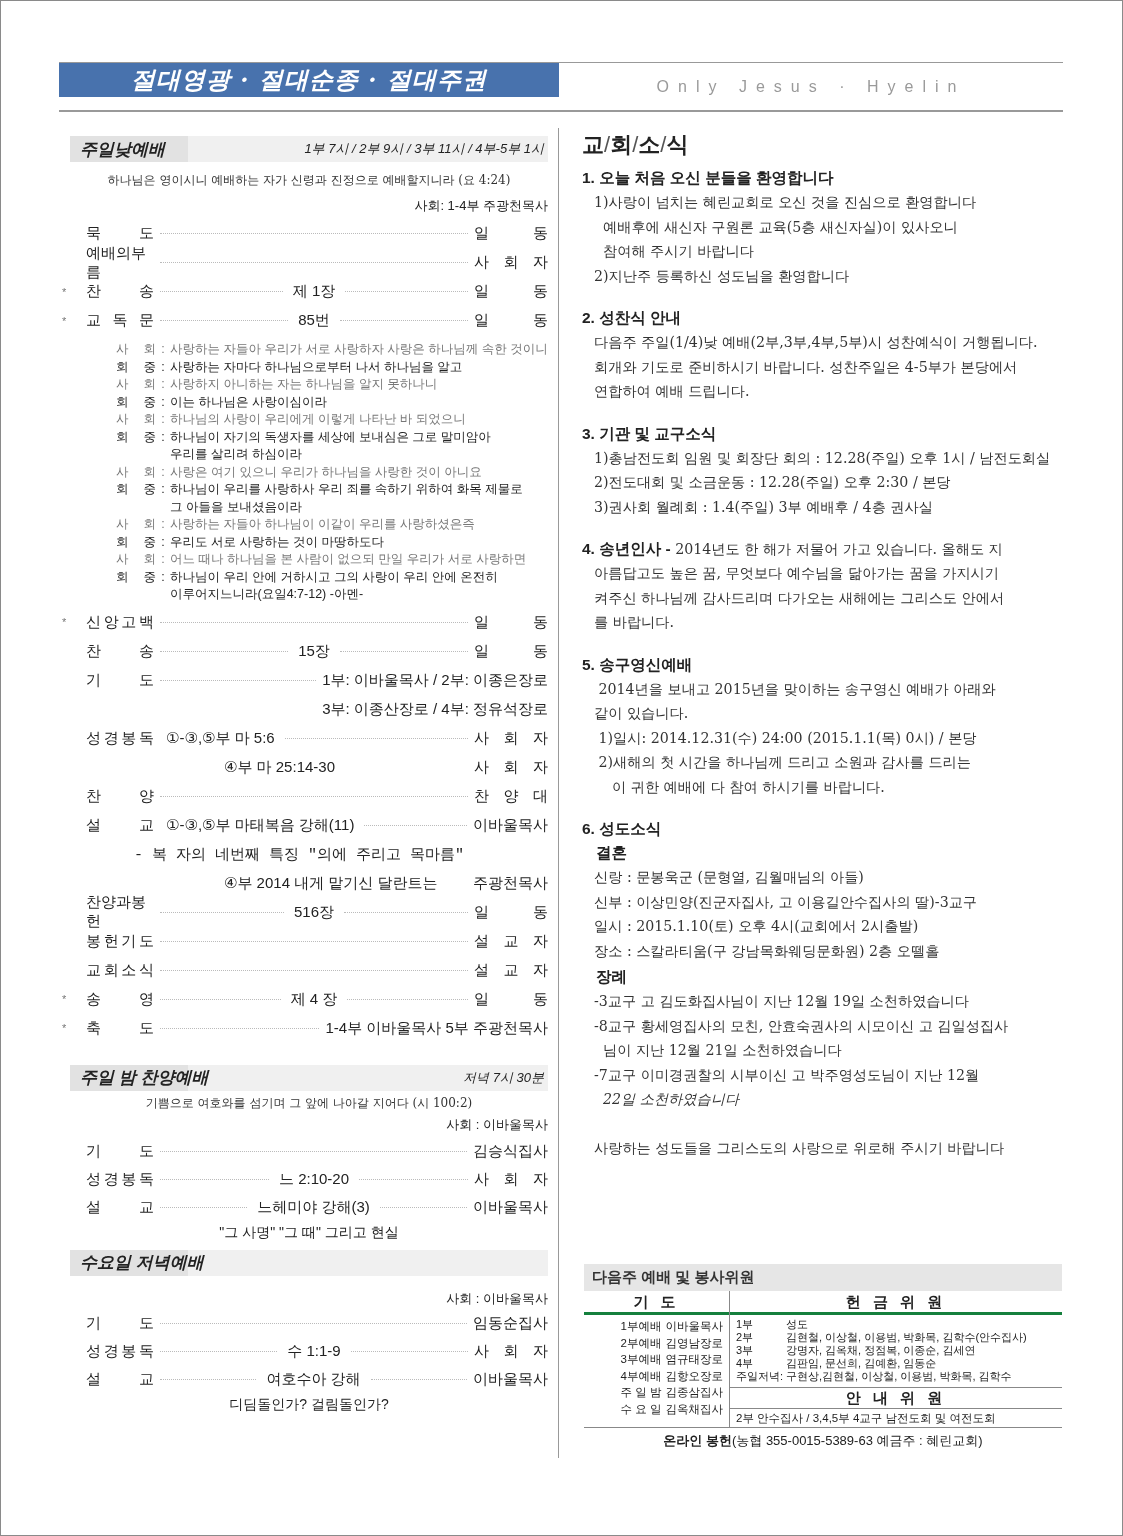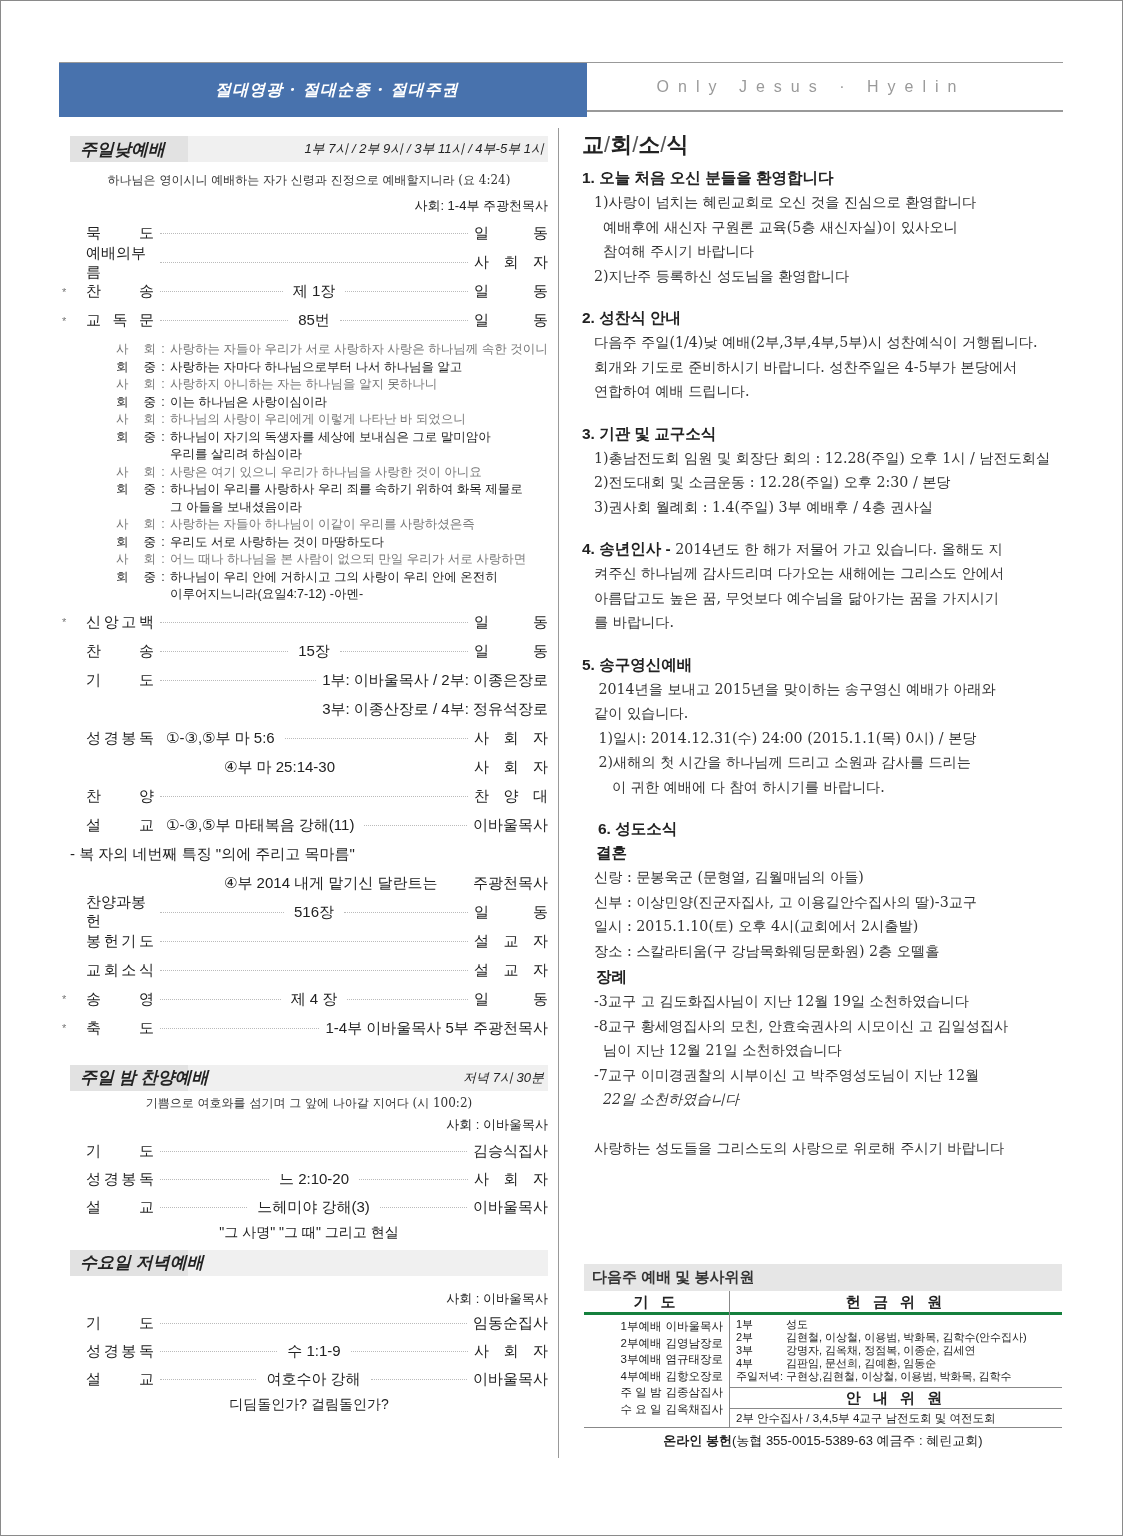--- a/index.html
+++ b/index.html
@@ -10,24 +10,24 @@
   }
   .page-border {
     position:absolute; left:0; top:0; width:1121px; height:1534px;
     border:1px solid #8a8a8a; pointer-events:none;
   }
   .header {
     position:absolute; left:59px; top:62px; width:1004px; height:47px;
     border-top:1px solid #999; border-bottom:2px solid #999;
   }
   .header-left {
-    position:absolute; left:0; top:0; width:500px; height:54px;
-    background:#4872ad; color:#fff; font-size:16px; font-weight:bold;
+    position:absolute; left:0; top:0; width:500px; height:34px;
+    background:#4872ad; color:#fff; font-size:24px; font-weight:bold;
     display:flex; align-items:center; justify-content:center; letter-spacing:1px;
-    font-family:"DejaVu Serif",serif; font-style:italic;padding-left:28px;
+    font-family:"DejaVu Serif",serif; font-style:italic;
   }
   .header-right {
     position:absolute; left:500px; top:0; width:504px; height:47px;
     display:flex; align-items:center; justify-content:center;
     color:#9a9a9a; font-size:16px; letter-spacing:9px;
   }
   .divider {
     position:absolute; left:558px; top:128px; width:1px; height:1330px; background:#999;
   }
   .left { position:absolute; left:70px; top:136px; width:478px; }
@@ -338,21 +338,21 @@
   </div>
   <div class="row">
     <span class="lbl" id="serm-lbl">
         <span>설</span>
         <span>교</span>
       </span>
     <span class="mid" style="padding-left:12px;">①-③,⑤부  마태복음 강해(11)</span>
     <span class="dots"></span>
     <span class="who free">이바울목사</span>
   </div>
-  <div class="row" style="justify-content:flex-start;padding-right:20px;">
+  <div class="row" style="justify-content:center;padding-right:20px;font-family:Liberation Mono, monospace;">
     <span>- 복 자의 네번째 특징 "의에 주리고 목마름"</span>
   </div>
   <div class="row">
     <span style="width:150px;flex:none;"></span>
     <span class="mid">④부  2014 내게 맡기신 달란트는</span>
     <span style="flex:1;"></span>
     <span class="who free">주광천목사</span>
   </div>
   <div id="order3">
       <div class="row">
@@ -524,33 +524,33 @@
         <div class="n-b" style="white-space: pre;">연합하여 예배 드립니다.</div>
       </div>
       <div style="margin-top: 18px;">
         <div class="n-h"><span>3. 기관 및 교구소식</span></div>
         <div class="n-b" style="white-space: pre;">1)총남전도회 임원 및 회장단 회의 : 12.28(주일) 오후 1시 / 남전도회실</div>
         <div class="n-b" style="white-space: pre;">2)전도대회 및 소금운동 : 12.28(주일) 오후 2:30 / 본당</div>
         <div class="n-b" style="white-space: pre;">3)권사회 월례회 : 1.4(주일) 3부 예배후 / 4층 권사실</div>
       </div>
       <div style="margin-top: 18px;">
         <div class="n-h"><span>4. 송년인사 -</span><span style="font-weight: normal; font-family: &quot;DejaVu Serif&quot;, serif; font-size: 14.2px; color: rgb(51, 51, 51);"> 2014년도 한 해가 저물어 가고 있습니다. 올해도 지</span></div>
+        <div class="n-b" style="white-space: pre;">아름답고도 높은 꿈, 무엇보다 예수님을 닮아가는 꿈을 가지시기</div>
         <div class="n-b" style="white-space: pre;">켜주신 하나님께 감사드리며 다가오는 새해에는 그리스도 안에서</div>
-        <div class="n-b" style="white-space: pre;">아름답고도 높은 꿈, 무엇보다 예수님을 닮아가는 꿈을 가지시기</div>
         <div class="n-b" style="white-space: pre;">를 바랍니다.</div>
       </div>
       <div style="margin-top: 18px;">
         <div class="n-h"><span>5. 송구영신예배</span></div>
         <div class="n-b" style="white-space: pre;"> 2014년을 보내고 2015년을 맞이하는 송구영신 예배가 아래와</div>
         <div class="n-b" style="white-space: pre;">같이 있습니다.</div>
         <div class="n-b" style="white-space: pre;"> 1)일시: 2014.12.31(수) 24:00 (2015.1.1(목) 0시) / 본당</div>
         <div class="n-b" style="white-space: pre;"> 2)새해의 첫 시간을 하나님께 드리고 소원과 감사를 드리는</div>
         <div class="n-b" style="white-space: pre;">    이 귀한 예배에 다 참여 하시기를 바랍니다.</div>
       </div>
-      <div style="margin-top: 18px; margin-left: 16px;">
+      <div style="margin-top: 18px;">
         <div class="n-h"><span>6. 성도소식</span></div>
       </div>
       <div class="sub-h">결혼</div>
       <div class="n-b">신랑 : 문봉욱군 (문형열, 김월매님의 아들)</div>
       <div class="n-b">신부 : 이상민양(진군자집사, 고 이용길안수집사의 딸)-3교구</div>
       <div class="n-b">일시 : 2015.1.10(토) 오후 4시(교회에서 2시출발)</div>
       <div class="n-b">장소 : 스칼라티움(구 강남목화웨딩문화원) 2층 오뗄홀</div>
       <div class="sub-h" style="margin-top: 2px;">장례</div>
       <div class="n-b" style="white-space: pre;">-3교구 고 김도화집사님이 지난 12월 19일 소천하였습니다</div>
       <div class="n-b" style="white-space: pre;">-8교구 황세영집사의 모친, 안효숙권사의 시모이신 고 김일성집사</div>

